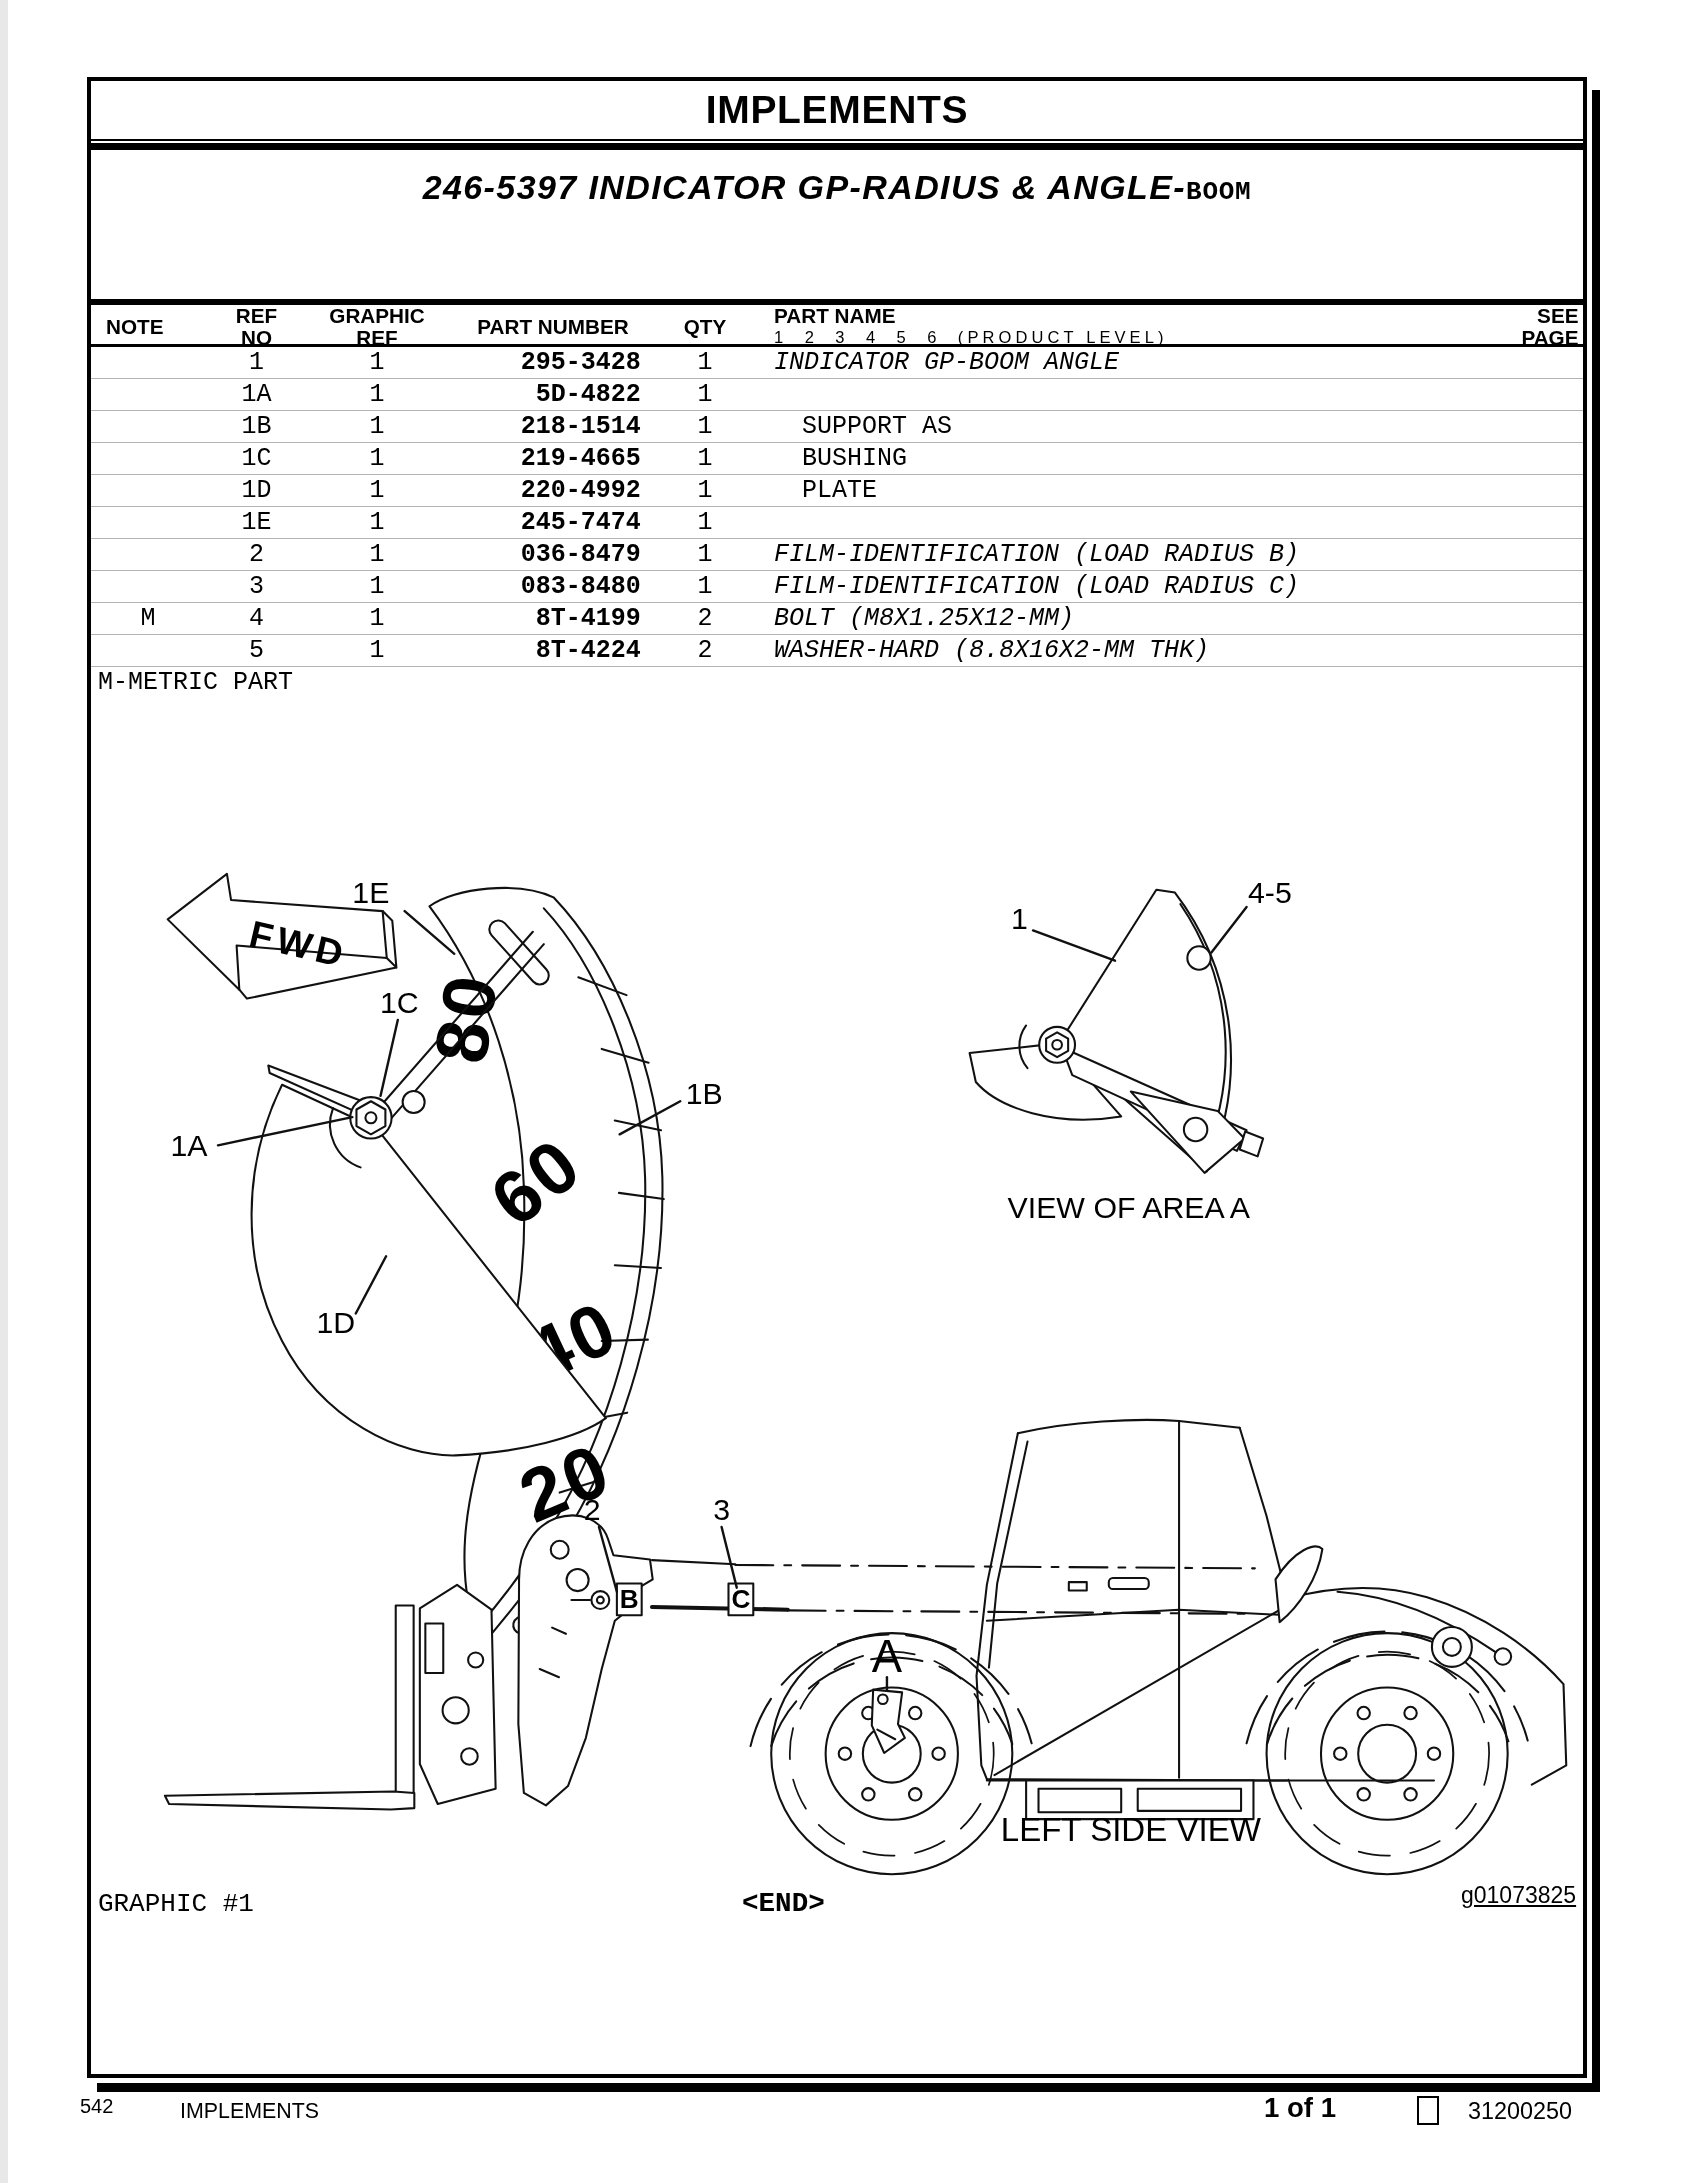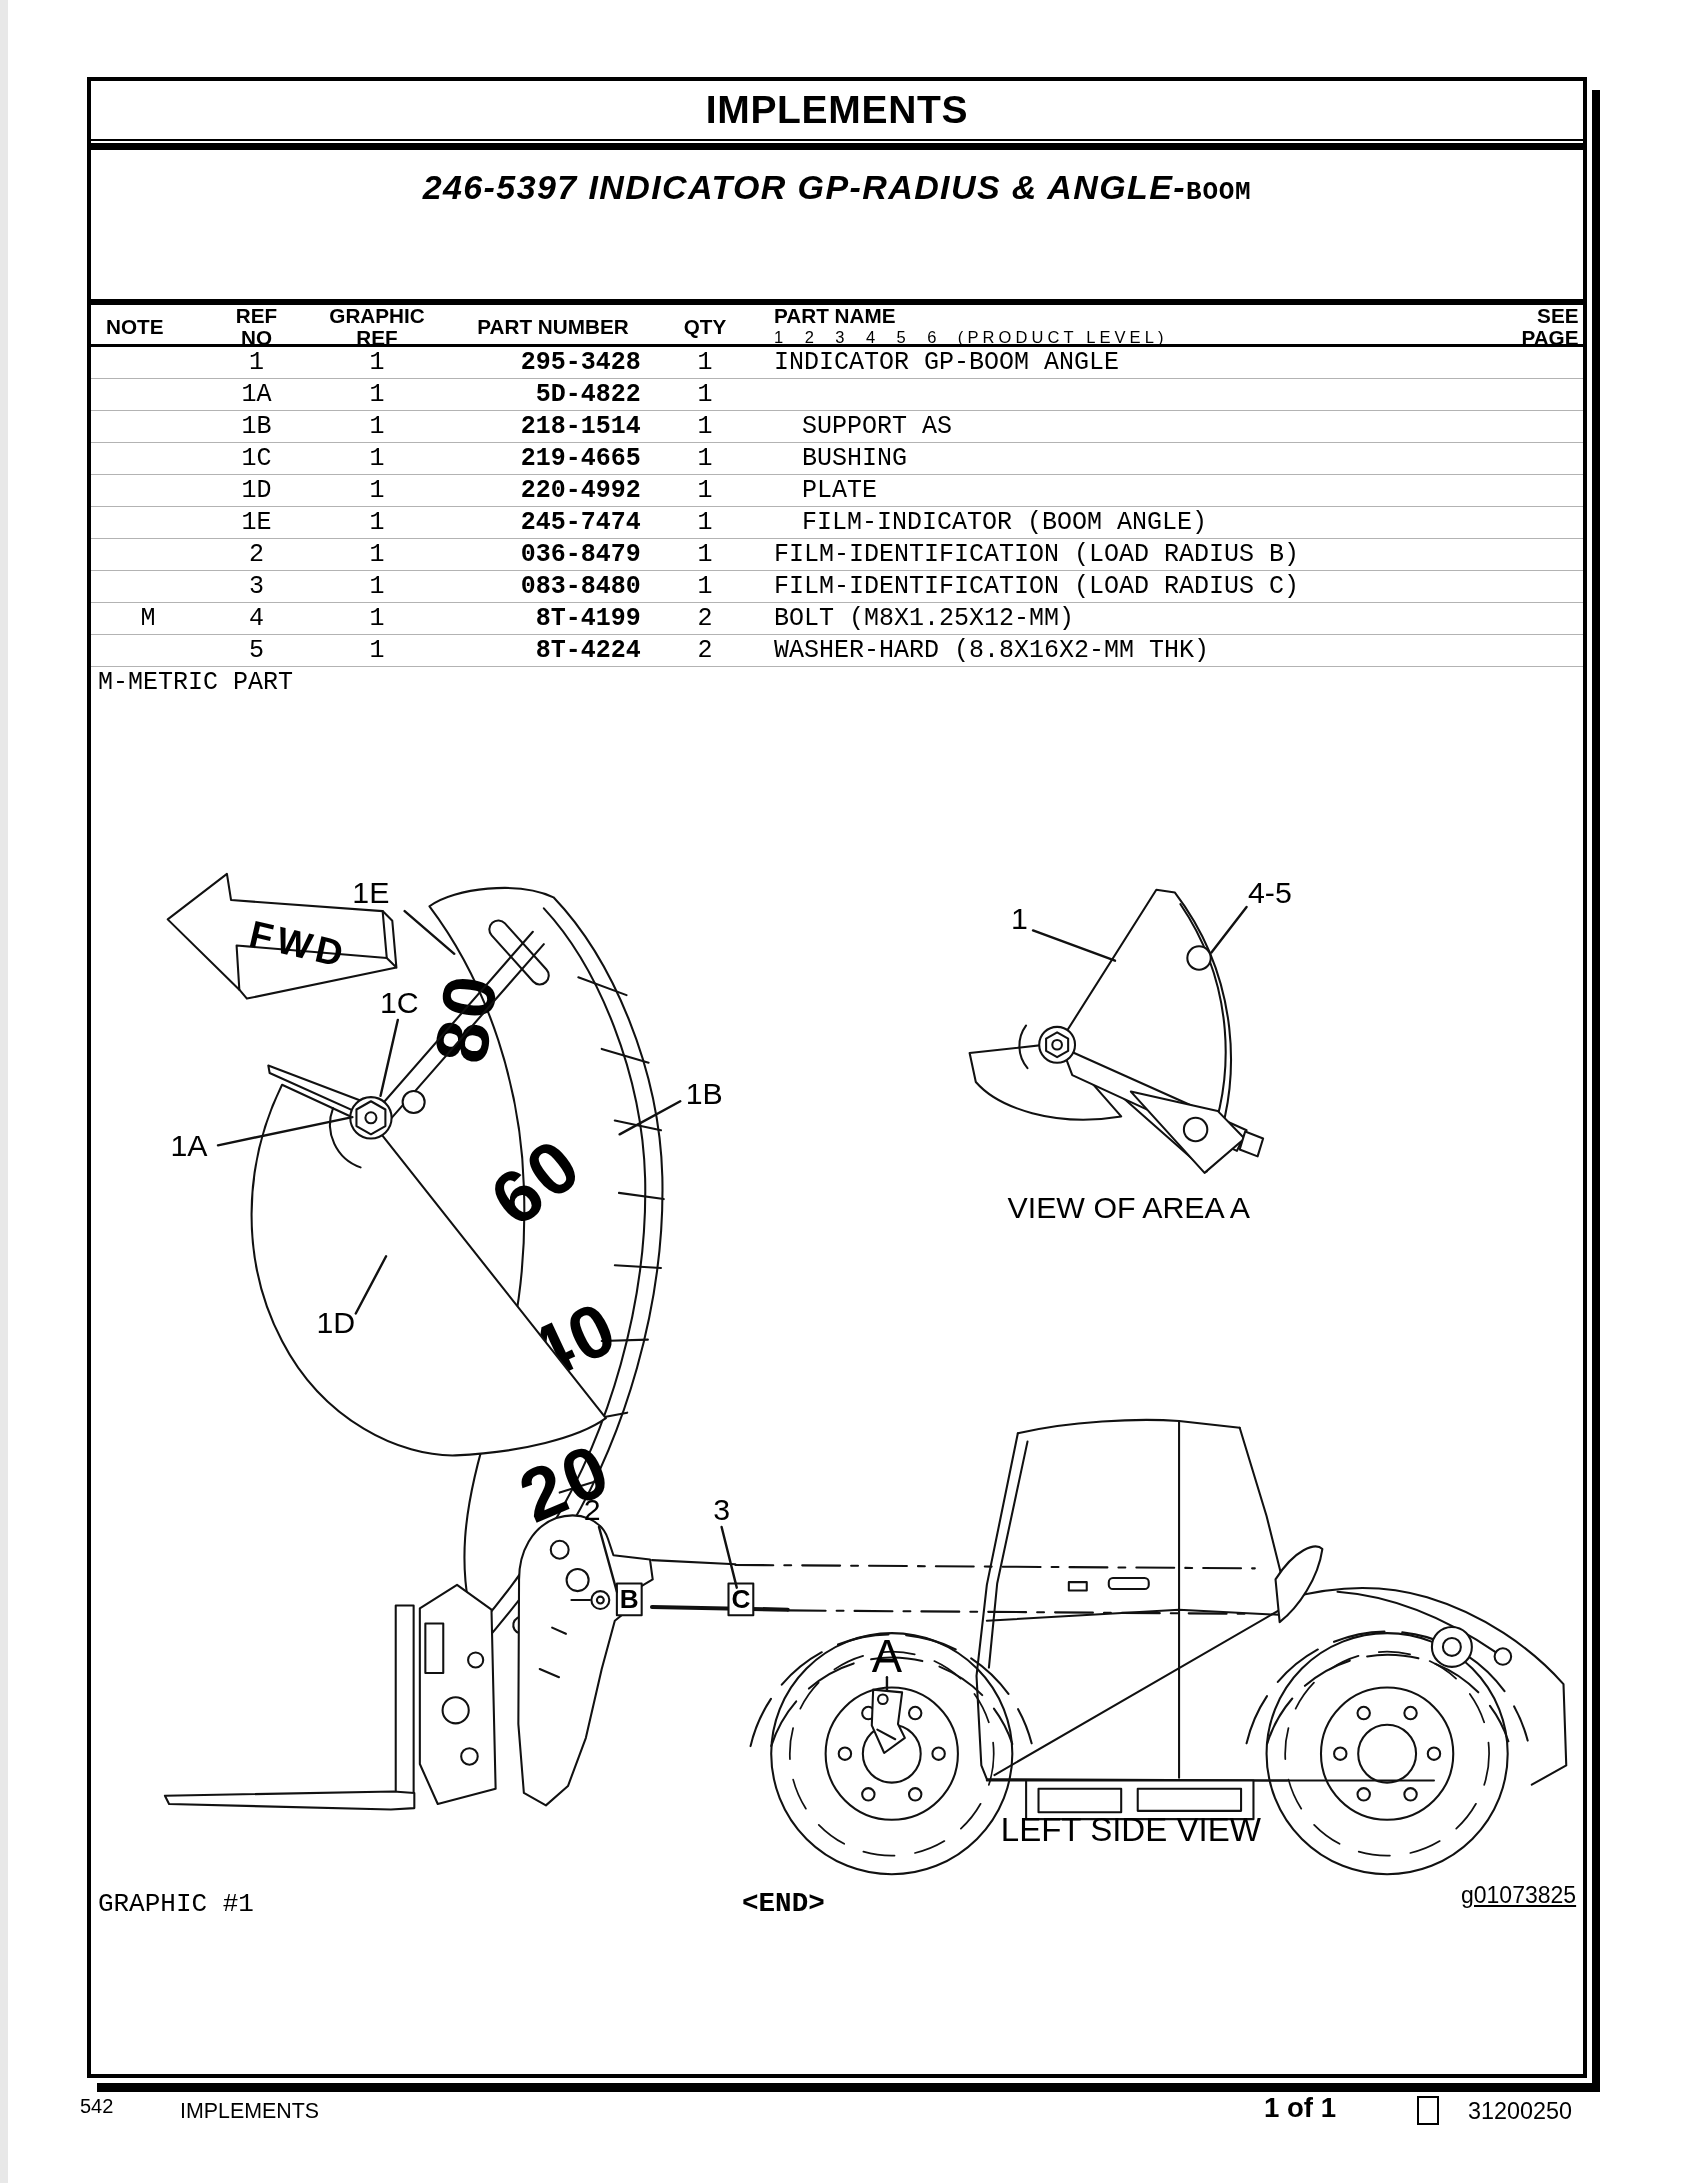--- a/index.html
+++ b/index.html
@@ -28,21 +28,21 @@
   .c-page{text-align:right;padding-right:5.5px;}
   .plevel{font-weight:normal;font-size:16.5px;white-space:pre;letter-spacing:4.1px;}
 
   .tbody .trow{display:grid;grid-template-columns:114px 103px 138px 214px 90px 720px 114px;
         height:31px;align-items:center;font-family:"Liberation Mono",monospace;font-size:25px;}
   .tbody .trow + .trow{border-top:1.4px solid #b3b3b3;}
   .tcell{overflow:visible;white-space:nowrap;}
   .tcell.c-note{text-align:center;padding-left:0;}
   .tcell.c-ref,.tcell.c-graphic,.tcell.c-qty{text-align:center;}
   .tcell.c-pn{text-align:right;padding-right:19.3px;font-weight:bold;}
-  .tcell.c-name.ind0{padding-left:24px;}
+  .tcell.c-name.ind0{padding-left:24px;font-style:italic;}
   .tcell.c-name.ind1{padding-left:52px;}
   .footnote{height:31px;border-top:1.4px solid #b3b3b3;display:flex;align-items:center;
             font-family:"Liberation Mono",monospace;font-size:25px;padding-left:6.9px;}
 
   .diagram{position:absolute;left:0;top:662px;width:1492px;height:1247px;}
   .diagram path,.diagram rect,.diagram circle,.diagram line{stroke:#111;stroke-width:3;fill:none;
       stroke-linejoin:round;stroke-linecap:round;}
   .diagram .fw{fill:#fff;}
   .diagram .ld{stroke-width:3.5;}
   .diagram .thick{stroke-width:6;}
@@ -160,21 +160,20 @@
             <div class="tcell c-qty">1</div>
             <div class="tcell c-name ind1">PLATE</div>
             <div class="tcell c-page"></div>
           </div>
           <div class="trow">
             <div class="tcell c-note"></div>
             <div class="tcell c-ref">1E</div>
             <div class="tcell c-graphic">1</div>
             <div class="tcell c-pn">245-7474</div>
             <div class="tcell c-qty">1</div>
-            <div class="tcell c-name ind1">FILM-INDICATOR (BOOM ANGLE)</div>
             <div class="tcell c-page"></div>
           </div>
           <div class="trow">
             <div class="tcell c-note"></div>
             <div class="tcell c-ref">2</div>
             <div class="tcell c-graphic">1</div>
             <div class="tcell c-pn">036-8479</div>
             <div class="tcell c-qty">1</div>
             <div class="tcell c-name ind0">FILM-IDENTIFICATION (LOAD RADIUS B)</div>
             <div class="tcell c-page"></div>

